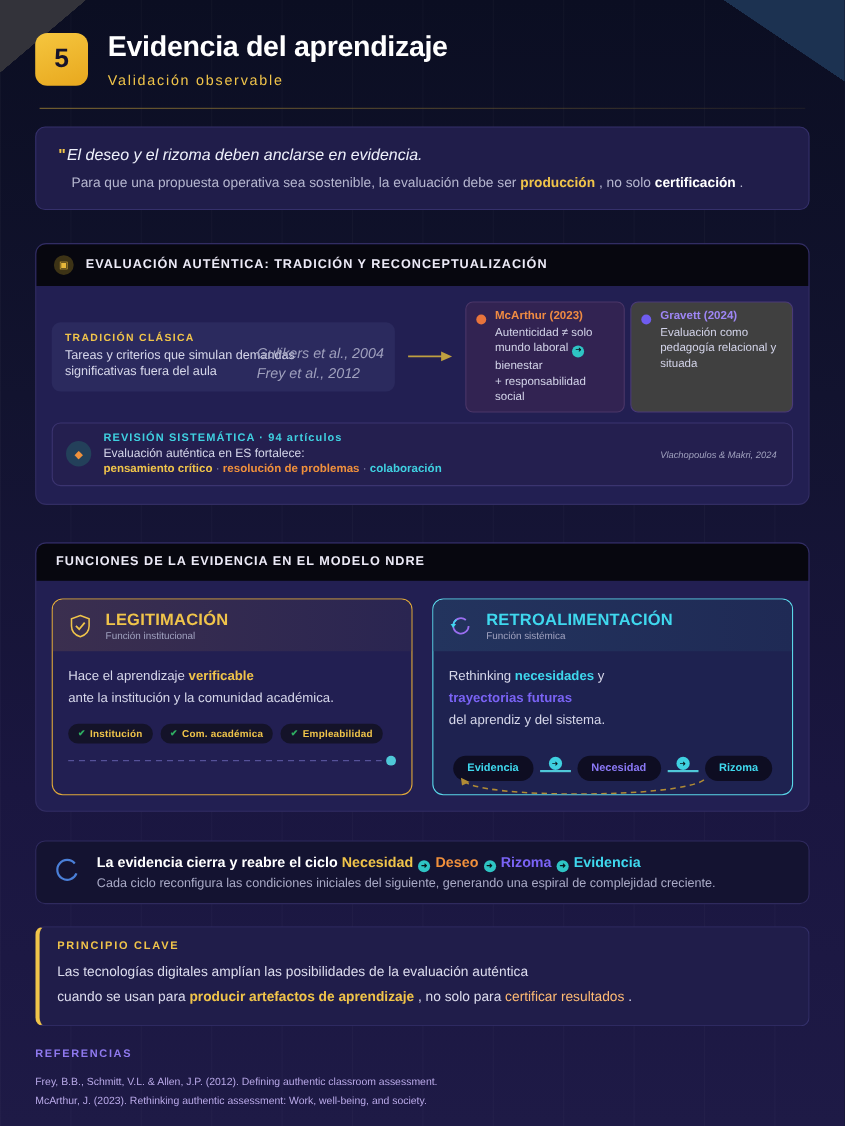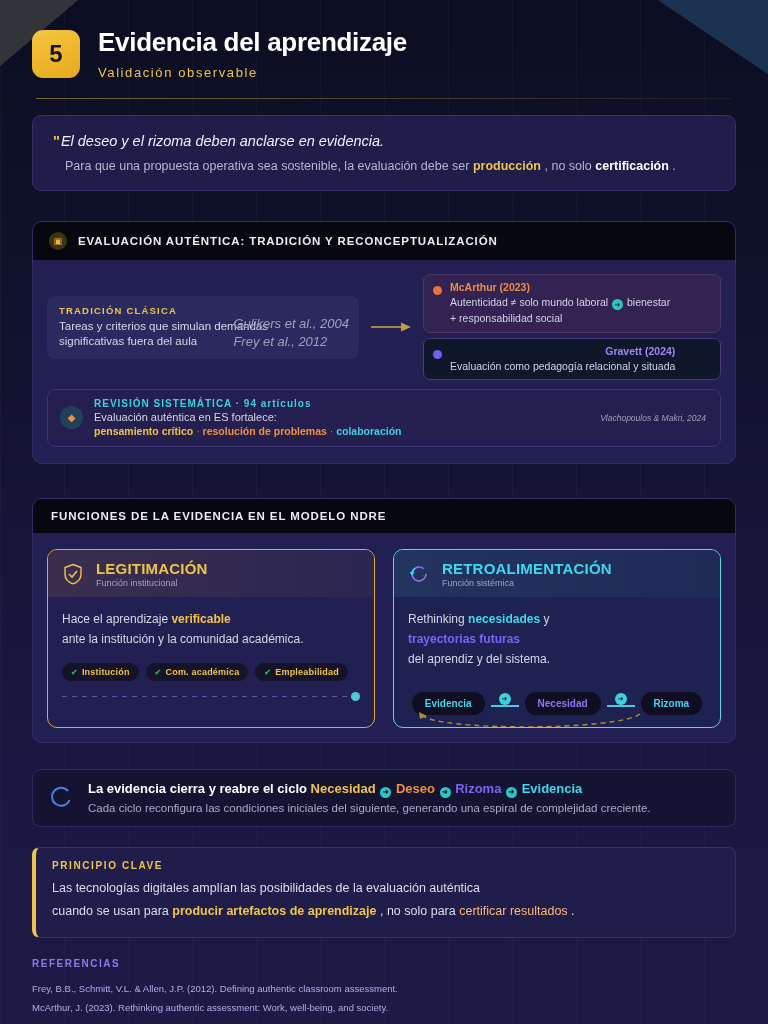--- a/index.html
+++ b/index.html
@@ -109,27 +109,27 @@
   }
   .trad-cite {
     position: absolute; right: 10px; top: 19px;
     font-size: 13px; font-style: italic; color: #9fa0bd;
     line-height: 1.45; text-align: left;
   }
   .arrow-mid {
     flex: 0 0 48px; display: flex; align-items: center; justify-content: center;
   }
   .arrow-mid svg { display: block; }
-  .findings { flex: 1 1 auto; display: flex; flex-direction: column; gap: 5px; }
+  .findings { flex: 1 1 auto; display: flex; gap: 5px; }
   .finding {
     border-radius: 7px; padding: 6px 10px 6px 9px;
     display: flex; gap: 8px; align-items: flex-start;
   }
   .finding.a { background: #322352; border: 1px solid #4b3668; }
-  .finding.b { background: #0f172a; border: 1px solid #4a3a77; text-align: right; }
+  .finding.b { background: #404040; border: 1px solid #4a3a77; }
   .dot { width: 9px; height: 9px; border-radius: 50%; flex: 0 0 auto; margin-top: 5px; }
   .dot.orange { background: #e8743c; }
   .dot.violet { background: #6f5cf0; }
   .f-title { font-size: 10.5px; font-weight: bold; line-height: 1.3; }
   .f-title.orange { color: #f08b42; }
   .f-title.violet { color: #9e86f5; }
   .f-desc { font-size: 10.5px; color: #d2d3e8; line-height: 1.35; margin-top: 1px; }
   .mini-arrow {
     display: inline-flex; width: 11px; height: 11px; border-radius: 50%;
     background: #2ec4c4; color: #07131a; font-size: 7px;

